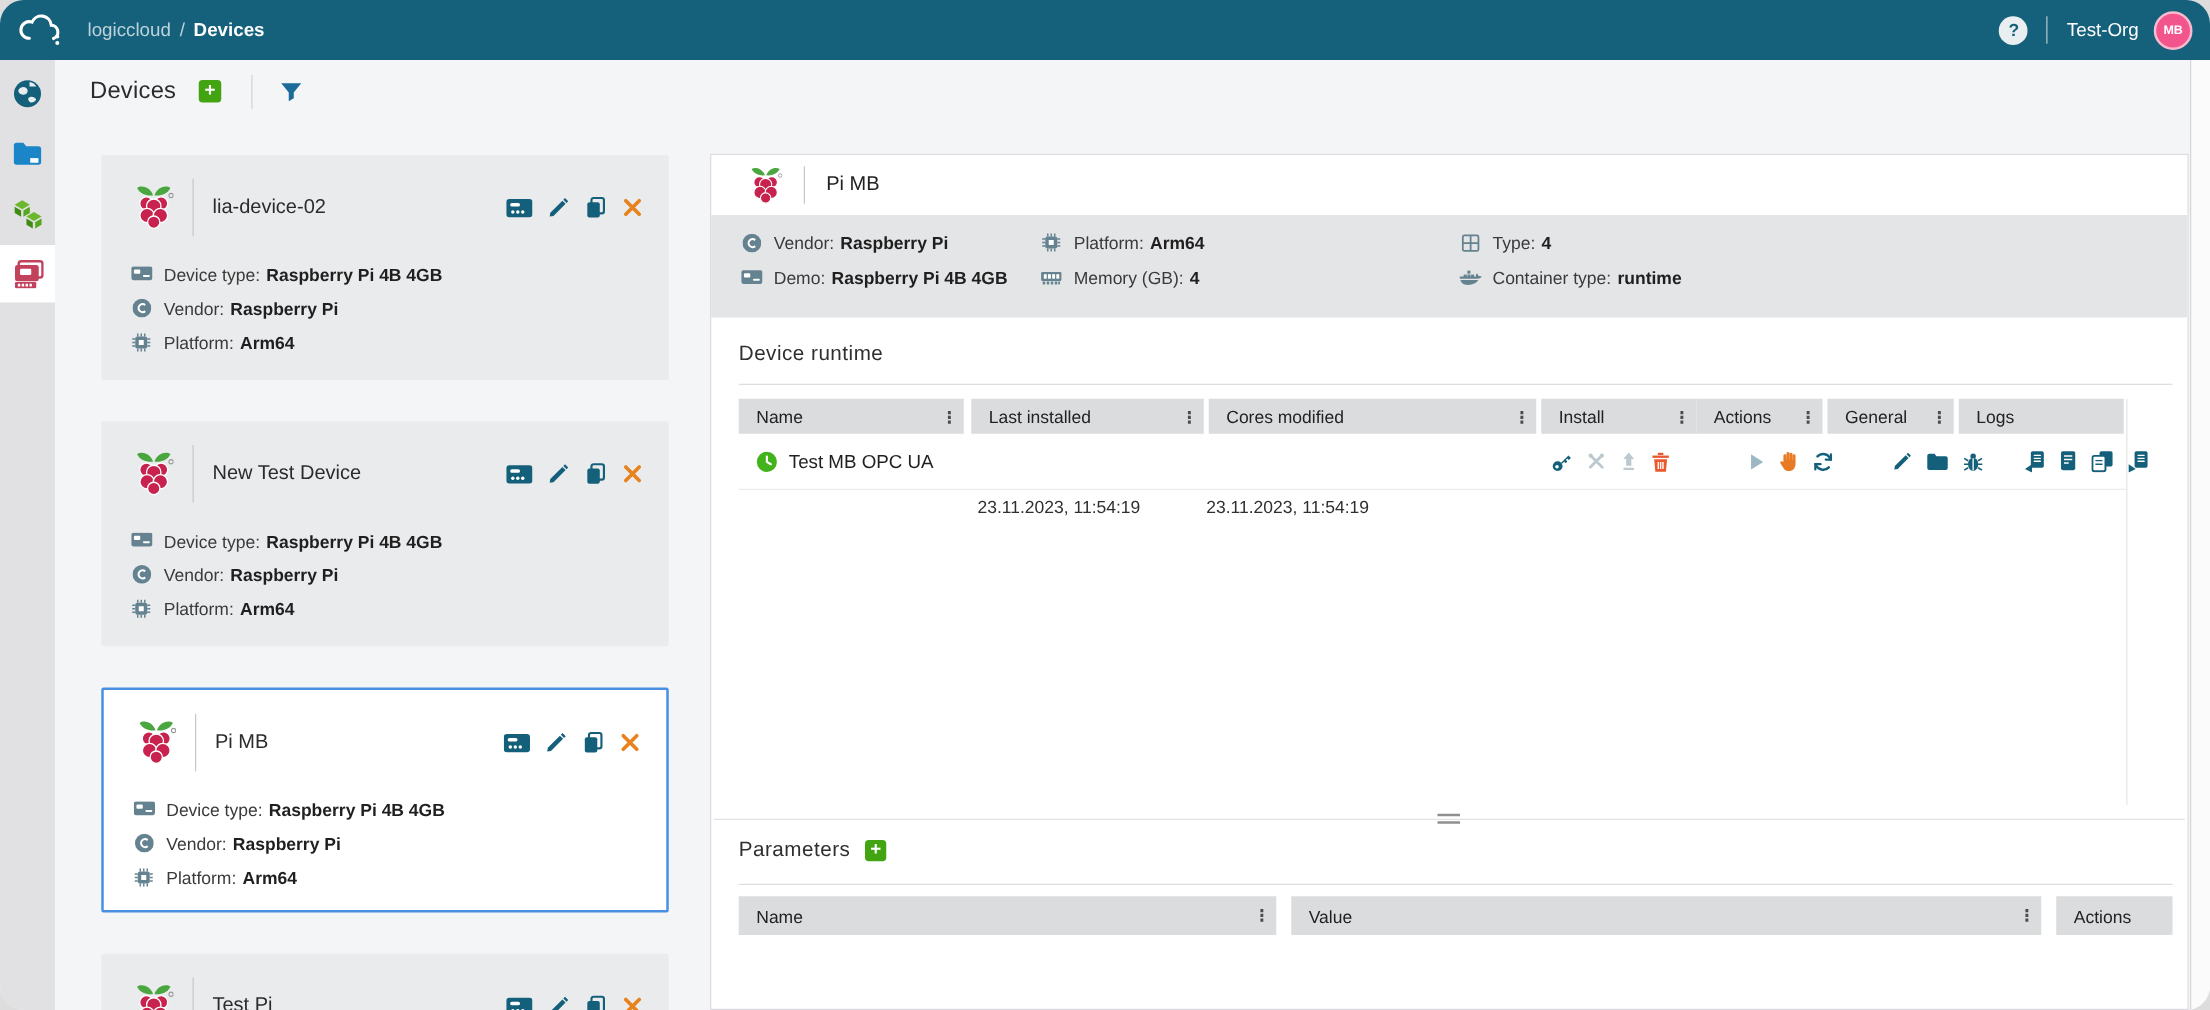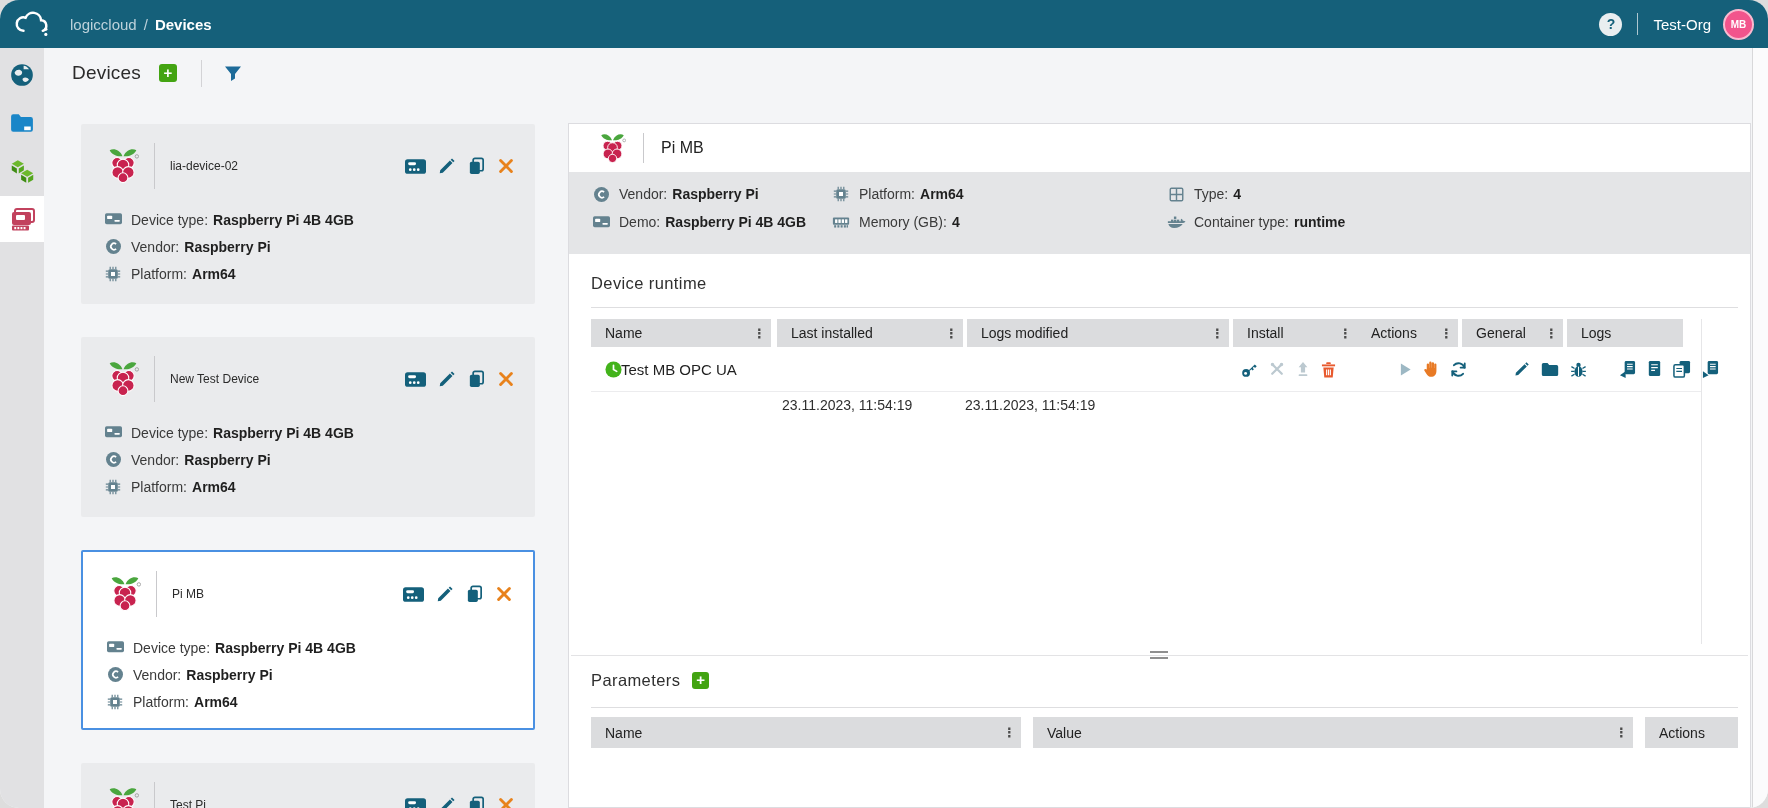--- a/index.html
+++ b/index.html
@@ -31,21 +31,21 @@
   .plus-btn{width:18px;height:18px;background:#43a412;border-radius:3px;color:#fff;font-size:15px;
             font-weight:bold;line-height:17px;text-align:center;margin-left:18px;cursor:pointer;}
   .ph-div{width:1px;height:27px;background:#d3d3d6;margin-left:24px;}
   .funnel{margin-left:22px;cursor:pointer;display:flex;}
   
   .card{position:absolute;left:81px;width:454px;height:180px;background:#eaebed;border-radius:2px;box-sizing:border-box;cursor:pointer;}
   .card.sel{background:#fff;border:2px solid #4a90e2;}
   .card-head{display:flex;align-items:center;padding:16px 20px 0 26px;height:52px;}
   .card-logo{flex:0 0 auto;display:flex;}
   .card-hdiv{width:1px;height:46px;background:#c9c9cc;margin:0 15px;}
-  .card-name{font-size:12px;color:#2b2b2b;}
+  .card-name{font-size:16px;color:#2b2b2b;}
   .card-acts{margin-left:auto;display:flex;align-items:center;gap:11px;}
   .ico{display:flex;align-items:center;justify-content:center;cursor:pointer;}
   .card-rows{padding:14px 0 0 22px;}
   .irow{display:flex;align-items:center;height:27px;font-size:14px;color:#3a3a3a;}
   .irow .ic{width:20px;display:flex;justify-content:center;}
   .irow .lbl{margin-left:8px;}
   .irow b{margin-left:5px;color:#1f1f1f;}
   
   .panel{position:absolute;left:568px;top:123px;width:1183px;height:685px;background:#fff;
          border:1px solid #dcdce0;box-sizing:border-box;}
@@ -584,47 +584,47 @@
 
     <div class="thcell" style="top:195px;left:22px;width:180px">
         <span>Name</span>
         <span class="kebab">⋮</span>
       </div>
     <div class="thcell" style="top:195px;left:208px;width:186px">
         <span>Last installed</span>
         <span class="kebab">⋮</span>
       </div>
     <div class="thcell" style="top:195px;left:398px;width:262px">
-        <span>Logs modified</span>
+        <span>Cores modified</span>
         <span class="kebab">⋮</span>
       </div>
     <div class="thcell" style="top:195px;left:664px;width:124px">
         <span>Install</span>
         <span class="kebab">⋮</span>
       </div>
     <div class="thcell" style="top:195px;left:788px;width:101px">
         <span>Actions</span>
         <span class="kebab">⋮</span>
       </div>
     <div class="thcell" style="top:195px;left:893px;width:101px">
         <span>General</span>
         <span class="kebab">⋮</span>
       </div>
-    <div class="thcell" style="top:195px;left:998px;width:116px">
+    <div class="thcell" style="top:195px;left:998px;width:132px">
         <span>Logs</span>
       </div>
 
     <div class="rt-row">
       <span class="rcell" style="left:14px">
           <svg width="17" height="17" viewBox="0 0 18 18">
             <circle cx="9" cy="9" r="8.5" fill="#43b31b"></circle>
             <path d="M9 4.5V9l3.4 2" stroke="#fff" stroke-width="1.8" fill="none" stroke-linecap="round"></path>
           </svg>
         </span>
-      <span class="rcell rname" style="left:30px">Test MB OPC UA</span>
+      <span class="rcell rname" style="left:40px">Test MB OPC UA</span>
       <span class="rcell rts" style="left:191px">23.11.2023, 11:54:19</span>
       <span class="rcell rts" style="left:374px">23.11.2023, 11:54:19</span>
       <span class="rcell igroup" style="left:650px">
         <span class="ico">
             <svg width="17" height="17" viewBox="0 0 20 20" fill="#14607b">
               <circle cx="6" cy="14" r="4.6"></circle>
               <circle cx="5.4" cy="14.6" r="1.7" fill="#fff"></circle>
               <path d="M8.6 11.6 16.2 4l2.3 2.3-2 2-1.4-1.4-1.3 1.3 1.4 1.4-1.6 1.6-1.4-1.4-1.8 1.8z"></path>
             </svg>
           </span>

